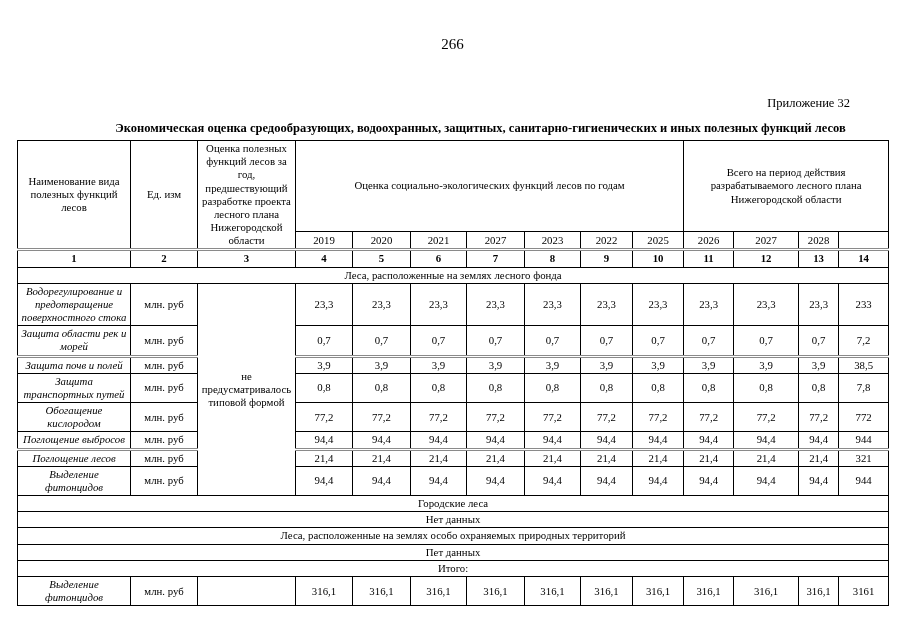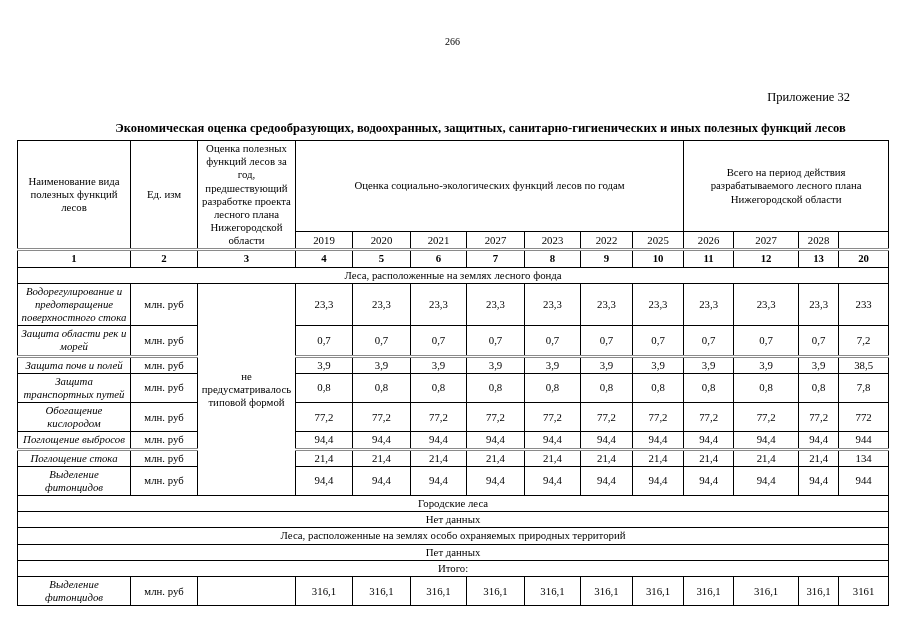--- a/index.html
+++ b/index.html
@@ -10,25 +10,25 @@
     background: #fff;
     color: #000;
     font-family: "Liberation Serif", "DejaVu Serif", serif;
     overflow: hidden;
   }
   .page-number {
     position: absolute;
     top: 36px; left: 0;
     width: 100%;
     text-align: center;
-    font-size: 10px;
+    font-size: 15px;
   }
   .annex {
     position: absolute;
-    top: 90px; right: 55px;
+    top: 96px; right: 55px;
     font-size: 12.5px;
   }
   .doc-title {
     position: absolute;
     top: 121px; left: 0;
     width: 100%;
     text-align: center;
     font-size: 12.5px;
     font-weight: bold;
     padding-left: 28px;
@@ -116,21 +116,21 @@
           <th>4</th>
           <th>5</th>
           <th>6</th>
           <th>7</th>
           <th>8</th>
           <th>9</th>
           <th>10</th>
           <th>11</th>
           <th>12</th>
           <th>13</th>
-          <th>20</th>
+          <th>14</th>
         </tr>
       </thead>
     <tbody id="tbody">
         <tr class="row-section">
           <td colspan="14" class="section-cell">Леса, расположенные на землях лесного фонда</td>
         </tr>
         <tr>
           <td class="name-cell">Водорегулирование и предотвращение поверхностного стока</td>
           <td>млн. руб</td>
           <td rowspan="8" class="note-cell">не предусматривалось типовой формой</td>
@@ -215,33 +215,33 @@
           <td>94,4</td>
           <td>94,4</td>
           <td>94,4</td>
           <td>94,4</td>
           <td>94,4</td>
           <td>94,4</td>
           <td>94,4</td>
           <td>944</td>
         </tr>
         <tr class="dbl">
-          <td class="name-cell">Поглощение стока</td>
-          <td>млн. руб</td>
-          <td>21,4</td>
-          <td>21,4</td>
-          <td>21,4</td>
-          <td>21,4</td>
-          <td>21,4</td>
-          <td>21,4</td>
-          <td>21,4</td>
-          <td>21,4</td>
-          <td>21,4</td>
-          <td>21,4</td>
-          <td>134</td>
+          <td class="name-cell">Поглощение лесов</td>
+          <td>млн. руб</td>
+          <td>21,4</td>
+          <td>21,4</td>
+          <td>21,4</td>
+          <td>21,4</td>
+          <td>21,4</td>
+          <td>21,4</td>
+          <td>21,4</td>
+          <td>21,4</td>
+          <td>21,4</td>
+          <td>21,4</td>
+          <td>321</td>
         </tr>
         <tr>
           <td class="name-cell">Выделение фитонцидов</td>
           <td>млн. руб</td>
           <td>94,4</td>
           <td>94,4</td>
           <td>94,4</td>
           <td>94,4</td>
           <td>94,4</td>
           <td>94,4</td>

